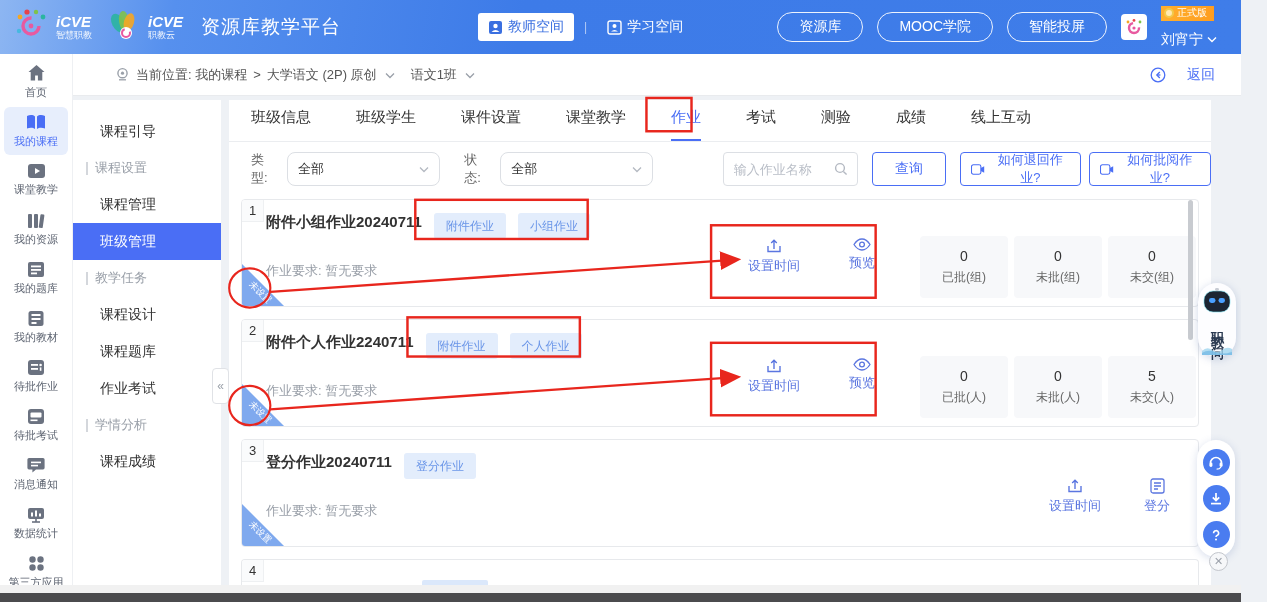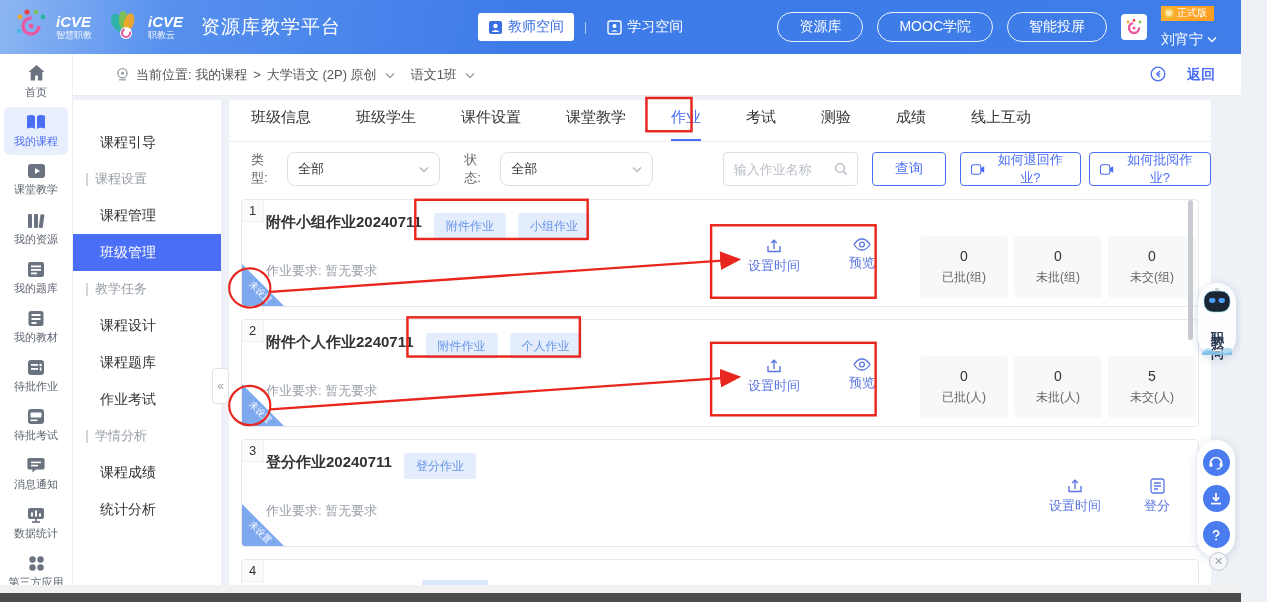--- a/index.html
+++ b/index.html
@@ -36,24 +36,24 @@
   .rail-item { width:64px; margin:0 auto 1px; height:48px; border-radius:6px; display:flex; flex-direction:column;
     align-items:center; justify-content:center; gap:3px; cursor:pointer; color:#5c6370; }
   .rail-item .lbl { font-size:11px; white-space:nowrap; }
   .rail-item.active { background:#e7eefc; color:#4a6ef5; }
   .rail-item svg { display:block; }
 
   .right-col { flex:1; display:flex; flex-direction:column; }
   .breadcrumb { height:42px; background:#fff; border-bottom:1px solid #e9ebee; display:flex; align-items:center;
     padding:0 26px 0 42px; font-size:13px; color:#555; gap:6px; }
   .crumb-chev { margin:2px 10px 0 2px; }
-  .back-link { margin-left:auto; color:#4a6ef5; display:flex; gap:21px; cursor:pointer; font-size:14px;font-weight:bold; }
+  .back-link { margin-left:auto; color:#4a6ef5; display:flex; align-items:center; gap:21px; cursor:pointer; font-size:14px; }
 
   .content-row { flex:1; display:flex; margin-top:4px; position:relative; }
-  .course-menu { width:148px; background:#fff; flex:none; padding-top:24px; font-size:14px; }
+  .course-menu { width:148px; background:#fff; flex:none; padding-top:13px; font-size:14px; }
   .cm-item { height:37px; display:flex; align-items:center; padding-left:27px; color:#333; cursor:pointer; }
   .cm-item.active { background:#4a6ef5; color:#fff; }
   .cm-section { height:36px; display:flex; align-items:center; padding-left:13px; color:#9aa0a9; font-size:13px; gap:7px; cursor:default; }
   .cm-section:before { content:""; width:2px; height:13px; background:#d4d7dc; }
   .collapse-btn { position:absolute; left:139px; top:268px; width:17px; height:36px; background:#fff; border:1px solid #e0e2e6;
     border-radius:4px; display:flex; align-items:center; justify-content:center; color:#9aa0a9; font-size:12px; cursor:pointer; z-index:5; }
 
   .main-panel { flex:1; background:#fff; margin:0 30px 0 8px; position:relative; }
 
   .tabs { display:flex; align-items:flex-end; height:42px; border-bottom:1px solid #ebedf0; padding-left:22px; }
@@ -334,21 +334,20 @@
           <div class="cm-item">课程引导</div>
           <div class="cm-section">课程设置</div>
           <div class="cm-item">课程管理</div>
           <div class="cm-item active">班级管理</div>
           <div class="cm-section">教学任务</div>
           <div class="cm-item">课程设计</div>
           <div class="cm-item">课程题库</div>
           <div class="cm-item">作业考试</div>
           <div class="cm-section">学情分析</div>
           <div class="cm-item">课程成绩</div>
-          <div class="cm-item">统计分析</div>
         </div>
         <div class="collapse-btn">«</div>
 
         <div class="main-panel">
           <div class="tabs">
             <div class="tab">班级信息</div>
             <div class="tab">班级学生</div>
             <div class="tab">课件设置</div>
             <div class="tab">课堂教学</div>
             <div class="tab active">作业</div>

